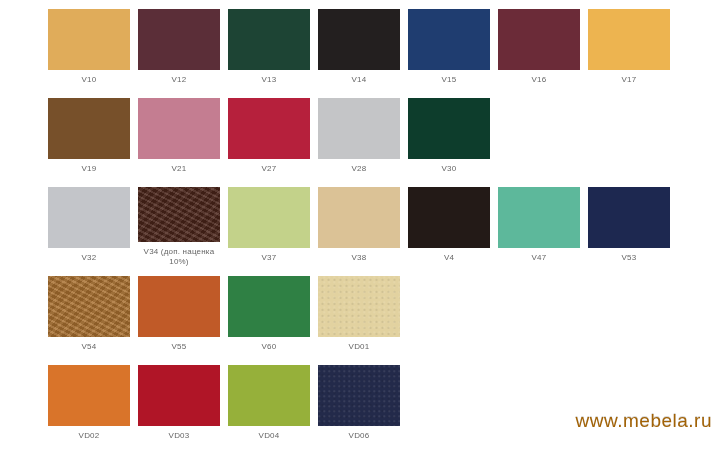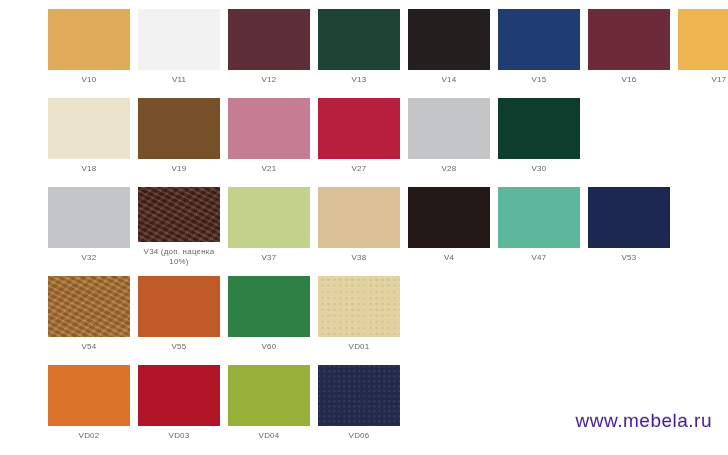--- a/index.html
+++ b/index.html
@@ -94,41 +94,37 @@
     text-align: center;
     width: 88px;
     letter-spacing: 0.2px;
   }
   #watermark {
     position: absolute;
     right: 16px;
     bottom: 23px;
     font-size: 19px;
     letter-spacing: 0.5px;
-    color: #4c1d95;
+    color: #a16207;
     text-shadow: 0 1px 0 #ffffff, 0 -1px 0 #d8d8d8;
     font-family: "Liberation Sans", sans-serif;
     user-select: none;
     text-align: right;
   }
 </style>
 </head>
 <body>
 
 <div id="swatch-grid">
     <div class="swatch-row">
       <div class="swatch-cell">
         <div class="swatch-chip grain-flat" style="background: rgb(224, 172, 90);"></div>
         <div class="swatch-label">V10</div>
       </div>
       <div class="swatch-cell">
-        <div class="swatch-chip grain-flat" style="background: rgb(242, 242, 242);"></div>
-        <div class="swatch-label">V11</div>
-      </div>
-      <div class="swatch-cell">
         <div class="swatch-chip grain-flat" style="background: rgb(91, 46, 56);"></div>
         <div class="swatch-label">V12</div>
       </div>
       <div class="swatch-cell">
         <div class="swatch-chip grain-flat" style="background: rgb(29, 68, 52);"></div>
         <div class="swatch-label">V13</div>
       </div>
       <div class="swatch-cell">
         <div class="swatch-chip grain-flat" style="background: rgb(35, 31, 31);"></div>
         <div class="swatch-label">V14</div>
@@ -140,24 +136,20 @@
       <div class="swatch-cell">
         <div class="swatch-chip grain-flat" style="background: rgb(107, 43, 56);"></div>
         <div class="swatch-label">V16</div>
       </div>
       <div class="swatch-cell">
         <div class="swatch-chip grain-flat" style="background: rgb(237, 180, 80);"></div>
         <div class="swatch-label">V17</div>
       </div>
     </div>
     <div class="swatch-row">
-      <div class="swatch-cell">
-        <div class="swatch-chip grain-flat" style="background: rgb(236, 227, 205);"></div>
-        <div class="swatch-label">V18</div>
-      </div>
       <div class="swatch-cell">
         <div class="swatch-chip grain-flat" style="background: rgb(119, 80, 42);"></div>
         <div class="swatch-label">V19</div>
       </div>
       <div class="swatch-cell">
         <div class="swatch-chip grain-flat" style="background: rgb(196, 125, 145);"></div>
         <div class="swatch-label">V21</div>
       </div>
       <div class="swatch-cell">
         <div class="swatch-chip grain-flat" style="background: rgb(182, 32, 60);"></div>

